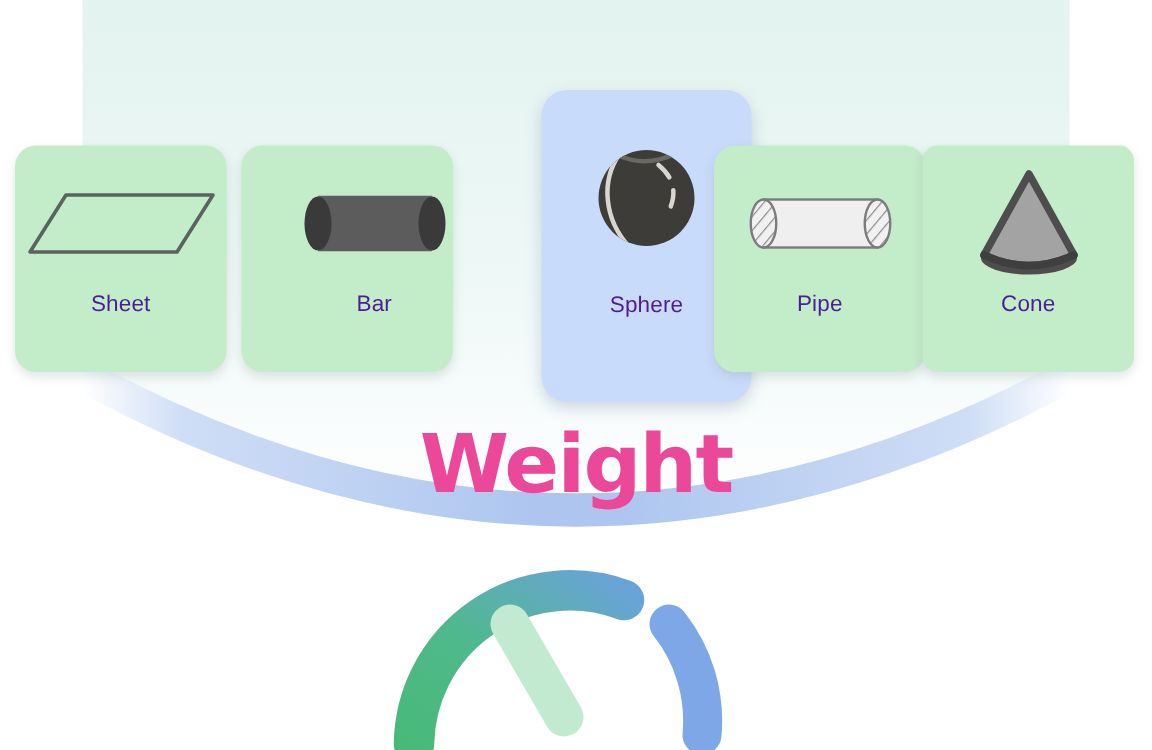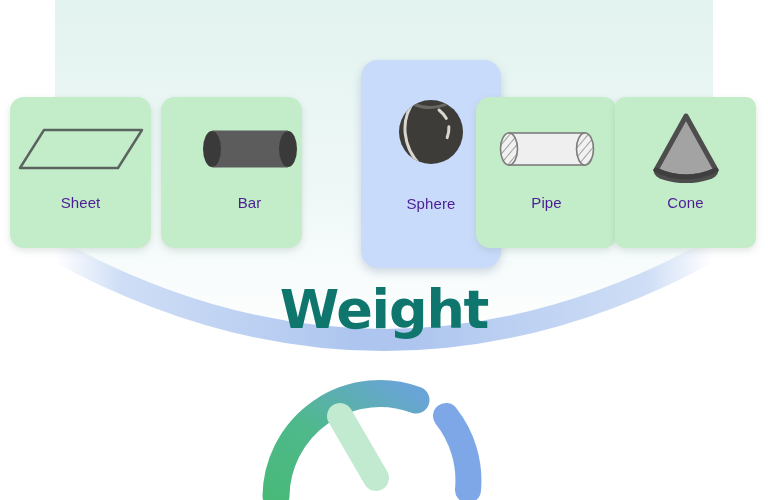--- a/index.html
+++ b/index.html
@@ -98,21 +98,21 @@
 
   
   .headline {
     position: absolute;
     left: 0;
     top: 283px;
     width: 768px;
     text-align: center;
     font-size: 54px;
     font-weight: bold;
-    color: #0f766e;
+    color: #ec4899;
     letter-spacing: -1.2px;
     font-family: "DejaVu Sans", sans-serif;
     line-height: 1.0;
   }
 
   
   .gauge {
     position: absolute;
     left: 250px;
     top: 358px;

